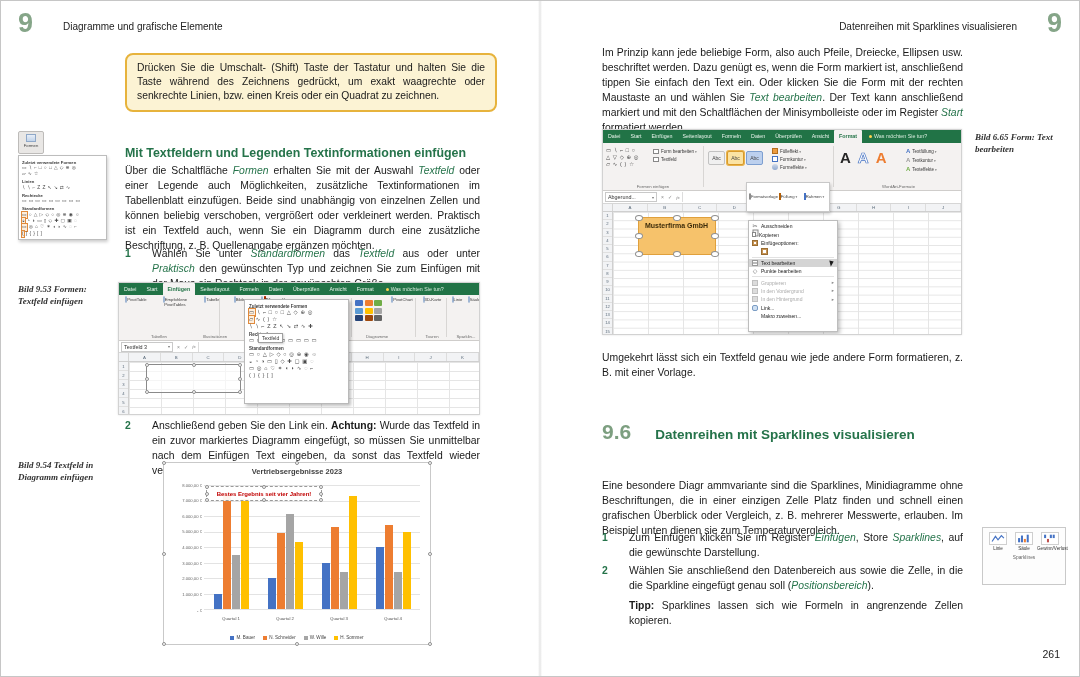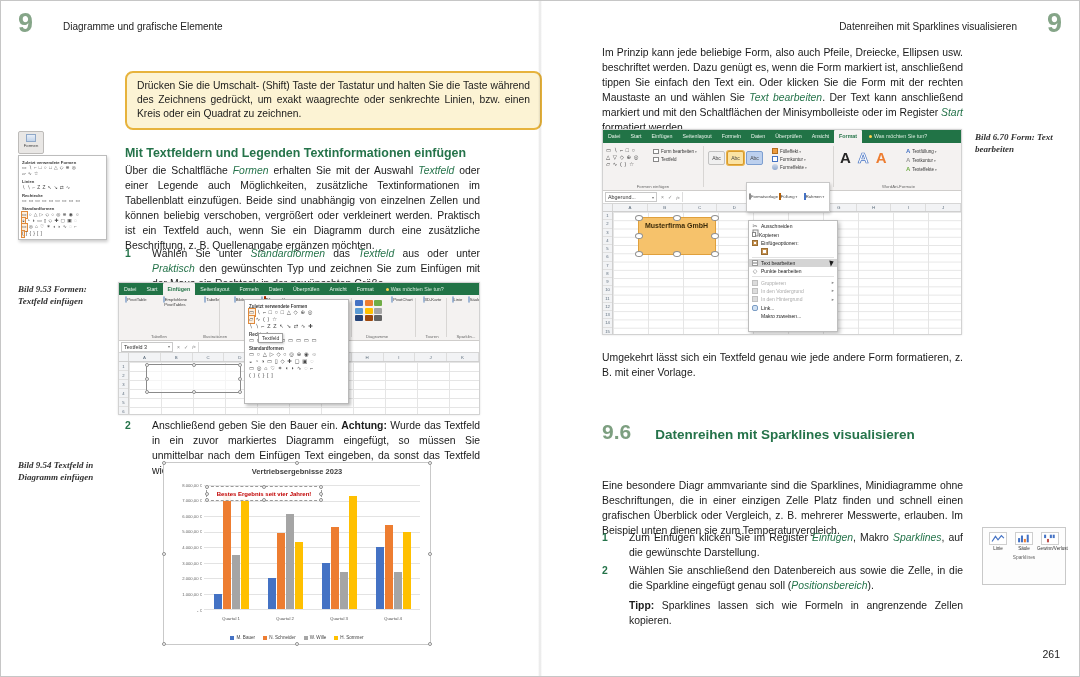--- a/index.html
+++ b/index.html
@@ -206,21 +206,21 @@
 </style>
 </head>
 <body>
 
 <div class="frame"></div>
 <div class="spine"></div>
 
 <div class="abs chap-num" style="left:18px;top:8px">9</div>
 <div class="abs run-head" style="left:63px;top:21px">Diagramme und grafische Elemente</div>
 
-<div class="abs tipbox" style="left:125px;top:71px;width:417px">Drücken Sie die Umschalt- (Shift) Taste der Tastatur und halten Sie die Taste während des Zeichnens gedrückt, um exakt waagrechte oder senkrechte Linien, bzw. einen Kreis oder ein Quadrat zu zeichnen.</div>
+<div class="abs tipbox" style="left:125px;top:53px;width:372px">Drücken Sie die Umschalt- (Shift) Taste der Tastatur und halten Sie die Taste während des Zeichnens gedrückt, um exakt waagrechte oder senkrechte Linien, bzw. einen Kreis oder ein Quadrat zu zeichnen.</div>
 
 <div class="margin-shapes">
   <div class="ms-btn">
     <span class="ms-ic"></span>
     <span>Formen</span>
   </div>
   <div class="ms-panel">
       <div class="shp-label">Zuletzt verwendete Formen</div>
       <div class="shp-row"><span class="shp-g">▭</span> <span class="shp-g">∖</span> <span class="shp-g">⌐</span> <span class="shp-g">□</span> <span class="shp-g">○</span> <span class="shp-g">□</span> <span class="shp-g">△</span> <span class="shp-g">◇</span> <span class="shp-g">⊕</span> <span class="shp-g">◎</span></div>
       <div class="shp-row"><span class="shp-g">▱</span> <span class="shp-g">∿</span> <span class="shp-g">☆</span></div>
@@ -386,21 +386,21 @@
         <div class="shp-row"><span class="shp-g">◒</span> <span class="shp-g">◔</span> <span class="shp-g">◑</span> <span class="shp-g">▭</span> <span class="shp-g">▯</span> <span class="shp-g">◇</span> <span class="shp-g">✚</span> <span class="shp-g">▢</span> <span class="shp-g">▣</span> <span class="shp-g">◌</span></div>
         <div class="shp-row"><span class="shp-g">▭</span> <span class="shp-g">◎</span> <span class="shp-g">⌂</span> <span class="shp-g">♡</span> <span class="shp-g">✶</span> <span class="shp-g">◖</span> <span class="shp-g">◗</span> <span class="shp-g">∿</span> <span class="shp-g">◌</span> <span class="shp-g">⌐</span></div>
         <div class="shp-row"><span class="shp-g">(</span> <span class="shp-g">)</span> <span class="shp-g">{</span> <span class="shp-g">}</span> <span class="shp-g">[</span> <span class="shp-g">]</span></div>
       </div>
     <div class="tooltip">Textfeld</div>
   </div>
 </div>
 
 <div class="abs step" style="left:125px;top:419px;width:355px">
   <span class="stepnum">2</span>
-  <span class="steptext"><span>Anschließend geben Sie den Bauer ein. </span><span class="seg-b">Achtung:</span><span> Wurde das Textfeld in ein zuvor markiertes Diagramm eingefügt, so müssen Sie unmittelbar nach dem Einfügen Text eingeben, da sonst das Textfeld wieder verschwindet.</span></span>
+  <span class="steptext"><span>Anschließend geben Sie den Link ein. </span><span class="seg-b">Achtung:</span><span> Wurde das Textfeld in ein zuvor markiertes Diagramm eingefügt, so müssen Sie unmittelbar nach dem Einfügen Text eingeben, da sonst das Textfeld wieder verschwindet.</span></span>
 </div>
 
 <div class="chartfig">
   <div class="ch-title">Vertriebsergebnisse 2023</div>
   <div class="ch-yaxis">
       <div class="ch-ytick">8.000,00 €</div>
       <div class="ch-ytick">7.000,00 €</div>
       <div class="ch-ytick">6.000,00 €</div>
       <div class="ch-ytick">5.000,00 €</div>
       <div class="ch-ytick">4.000,00 €</div>
@@ -695,34 +695,34 @@
         <span class="cm-ic link-icon"></span>
         <span class="cm-lbl">Link...</span>
       </div>
       <div class="cm-row">
         <span class="cm-ic no-icon"></span>
         <span class="cm-lbl">Makro zuweisen...</span>
       </div>
     </div>
 </div>
 
-<div class="abs caption" style="left:975px;top:131px;width:90px">Bild 6.70 Form: Text bearbeiten</div>
+<div class="abs caption" style="left:975px;top:131px;width:90px">Bild 6.65 Form: Text bearbeiten</div>
 
 <p class="abs body-p" style="left:602px;top:351px;width:361px">Umgekehrt lässt sich ein Textfeld genau wie jede andere Form formatieren, z. B. mit einer Vorlage.</p>
 
 <div class="abs sec96" style="left:602px;top:420px">
   <span class="sec96-num">9.6</span>
   <span class="sec96-title">Datenreihen mit Sparklines visualisieren</span>
 </div>
 
 <p class="abs body-p" style="left:602px;top:479px;width:361px">Eine besondere Diagr ammvariante sind die Sparklines, Minidiagramme ohne Beschriftungen, die in einer einzigen Zelle Platz finden und schnell einen grafischen Überblick oder Vergleich, z. B. mehrerer Messwerte, erlauben. Im Beispiel unten dienen sie zum Temperaturvergleich.</p>
 
 <div class="abs step" style="left:602px;top:531px;width:361px">
   <span class="stepnum">1</span>
-  <span class="steptext"><span>Zum Einfügen klicken Sie im Register </span><span class="seg-em">Einfügen</span><span>, Makro </span><span class="seg-em">Sparklines</span><span>, auf die gewünschte Darstellung.</span></span>
+  <span class="steptext"><span>Zum Einfügen klicken Sie im Register </span><span class="seg-em">Einfügen</span><span>, Store </span><span class="seg-em">Sparklines</span><span>, auf die gewünschte Darstellung.</span></span>
 </div>
 <div class="abs step" style="left:602px;top:564px;width:361px">
   <span class="stepnum">2</span>
   <span class="steptext"><span>Wählen Sie anschließend den Datenbereich aus sowie die Zelle, in die die Sparkline eingefügt genau soll (</span><span class="seg-em">Positionsbereich</span><span>).</span></span>
 </div>
 <p class="abs body-p" style="left:629px;top:599px;width:334px"><span class="seg-b">Tipp:</span><span> Sparklines lassen sich wie Formeln in angrenzende Zellen kopieren.</span></p>
 
 <div class="sparkpanel">
   <div class="sp-items">
     <div class="sp-it">

